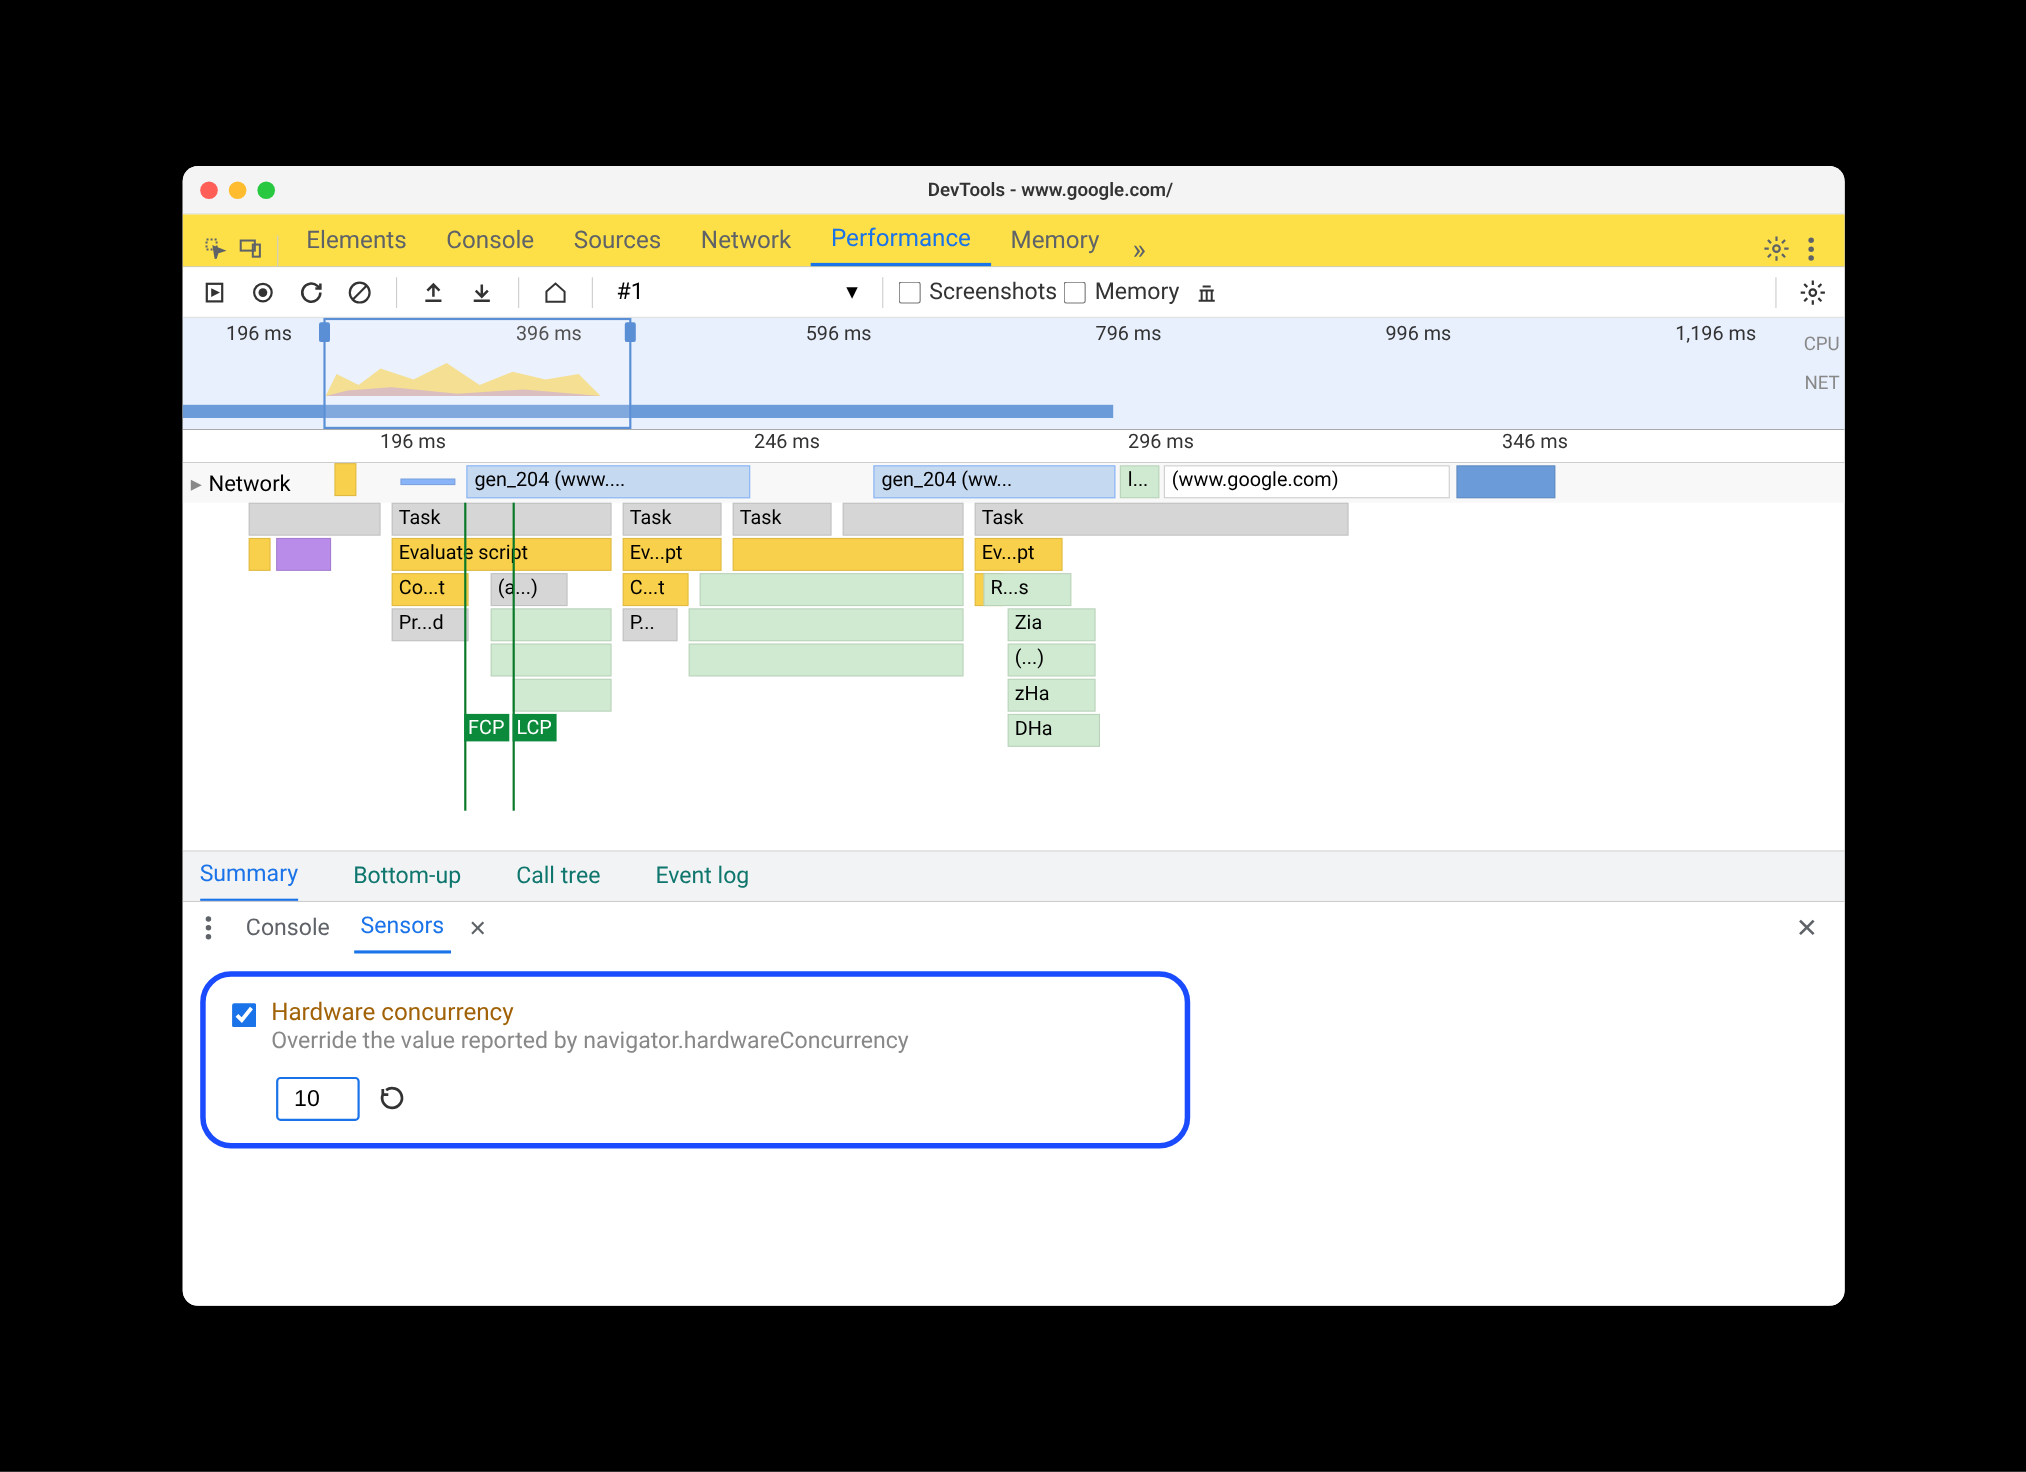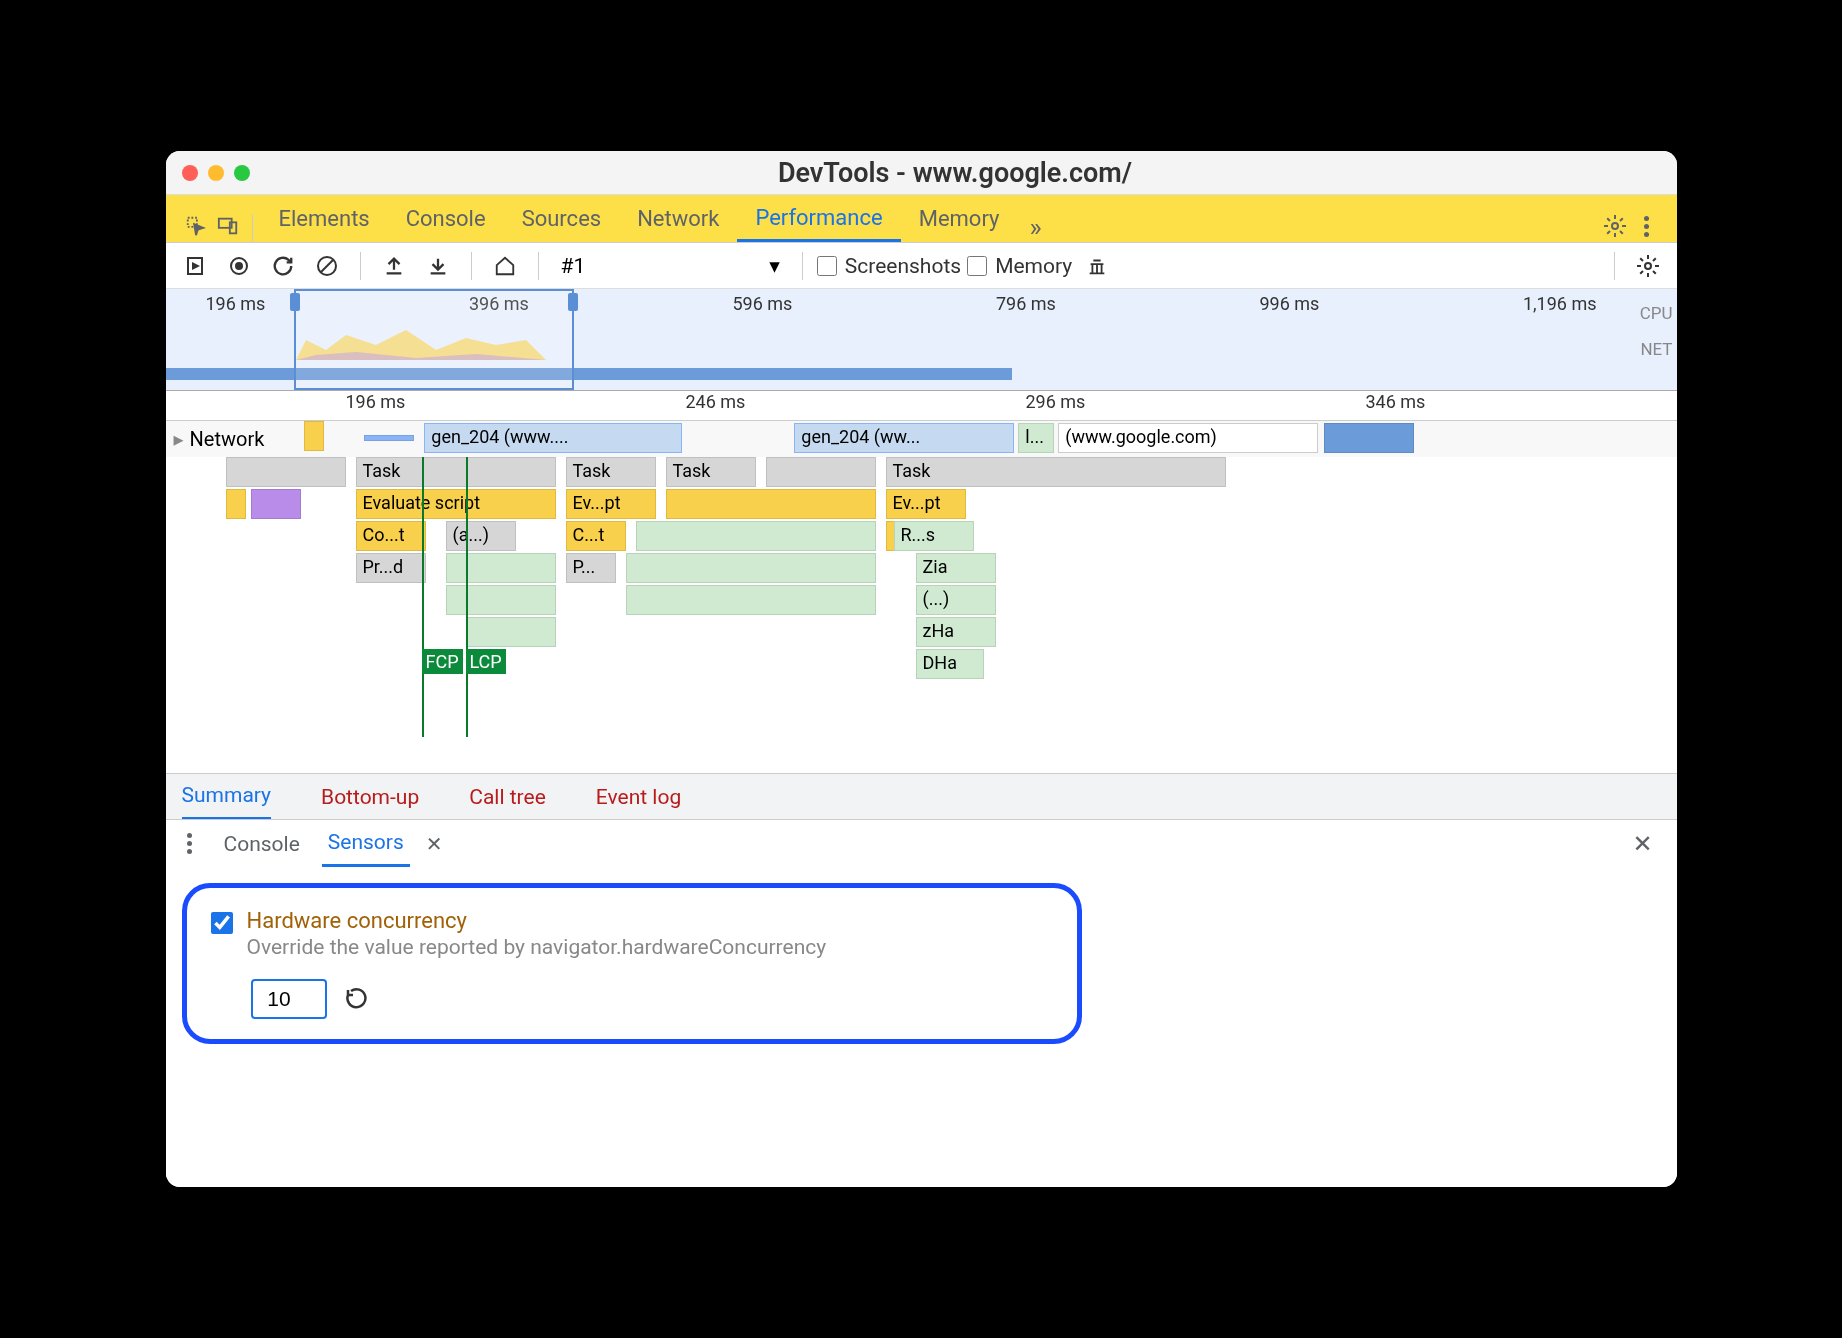--- a/index.html
+++ b/index.html
@@ -2,21 +2,21 @@
 <html><head>
 <meta charset="utf-8">
 <style>
 * { box-sizing: border-box; margin: 0; padding: 0; }
 body { background: #000; width: 1842px; height: 1338px; font-family: -apple-system, 'Segoe UI', Roboto, sans-serif; display: flex; align-items: center; justify-content: center; }
 .window { width: 1511px; height: 1036px; background: #fff; border-radius: 14px; overflow: hidden; box-shadow: 0 20px 60px rgba(0,0,0,0.5); display: flex; flex-direction: column; }
 .titlebar { height: 44px; background: #f4f4f4; display: flex; align-items: center; padding: 0 16px; border-bottom: 1px solid #ddd; }
 .traffic { display: flex; gap: 10px; }
 .tl { width: 16px; height: 16px; border-radius: 50%; }
 .tl.r { background: #ff5f57; } .tl.y { background: #febc2e; } .tl.g { background: #28c840; }
-.title { flex: 1; text-align: center; font-weight: 600; font-size: 27px; color: #333; }
+.title { flex: 1; text-align: center; font-weight: 600; font-size: 17px; color: #333; }
 .tabbar { height: 48px; background: #fde047; display: flex; align-items: flex-end; padding: 0 14px; border-bottom: 1px solid #ccc; font-size: 22px; }
 .tabbar .ic { width: 32px; height: 32px; display: flex; align-items: center; justify-content: center; }
 .divv { width: 1px; height: 28px; background: #ccc; margin: 0 8px; }
 .tab { padding: 0 18px; height: 100%; display: flex; align-items: center; color: #5f6368; cursor: pointer; }
 .tab.active { color: #1a73e8; border-bottom: 3px solid #1a73e8; }
 .overflow { padding: 0 12px; color: #5f6368; font-size: 26px; }
 .spacer { flex: 1; }
 .toolbar { height: 46px; background: #fff; display: flex; align-items: center; padding: 0 10px; border-bottom: 1px solid #ddd; font-size: 21px; gap: 6px; }
 .tbtn { width: 38px; height: 38px; display: flex; align-items: center; justify-content: center; border-radius: 4px; cursor: pointer; }
 .sel { display: flex; align-items: center; gap: 4px; padding: 0 8px; }
@@ -31,21 +31,21 @@
 .ruler span { position: absolute; }
 .tracks { flex-shrink: 0; height: 352px; background: #fff; position: relative; overflow: hidden; }
 .trackrow { display: flex; align-items: center; height: 36px; font-size: 20px; }
 .trackhdr { padding-left: 8px; display: flex; align-items: center; gap: 6px; }
 .triangle { width: 0; height: 0; border-left: 5px solid transparent; border-right: 5px solid transparent; border-top: 9px solid #555; }
 .flame { position: relative; height: 280px; }
 .fr { position: absolute; height: 30px; font-size: 18px; padding: 2px 6px; overflow: hidden; white-space: nowrap; border: 1px solid rgba(0,0,0,0.1); }
 .gray { background: #d6d6d6; } .yellow { background: #f8d04b; } .egreen { background: #cfead0; }
 .marker { position: absolute; background: #0a8a3a; color: #fff; font-size: 18px; padding: 2px 4px; }
 .bottomtabs { height: 46px; background: #f1f3f4; display: flex; align-items: center; padding: 0 16px; gap: 50px; font-size: 21px; border-top: 1px solid #ccc; }
-.btab { color: #b91c1c; cursor: pointer; padding: 10px 0; }
+.btab { color: #0f766e; cursor: pointer; padding: 10px 0; }
 .btab.active { color: #1a73e8; border-bottom: 3px solid #1a73e8; }
 .drawer-tabs { height: 48px; background: #fff; display: flex; align-items: center; padding: 0 12px; gap: 16px; font-size: 21px; border-top: 1px solid #ccc; }
 .dtab { color: #5f6368; padding: 10px 6px; cursor: pointer; }
 .dtab.active { color: #1a73e8; border-bottom: 3px solid #1a73e8; }
 .drawer-body { flex: 1; background: #fff; padding: 16px; }
 .hlbox { border: 5px solid #1a4bff; border-radius: 28px; padding: 20px 24px; max-width: 900px; }
 .hlrow { display: flex; align-items: flex-start; gap: 14px; }
 .hltxt h4 { font-size: 22px; font-weight: 400; color: #a16207; }
 .hltxt p { font-size: 21px; color: #888; margin-top: 2px; }
 .hlinput { margin-top: 20px; margin-left: 40px; display: flex; align-items: center; gap: 18px; }
@@ -248,21 +248,21 @@
       <div class="fr gray" style="top:96px;left:190px;width:70px;">Pr...d</div>
       <div class="fr egreen" style="top:96px;left:280px;width:110px;"></div>
       <div class="fr gray" style="top:96px;left:400px;width:50px;">P...</div>
       <div class="fr egreen" style="top:96px;left:460px;width:250px;"></div>
       <div class="fr egreen" style="top:96px;left:750px;width:80px;">Zia</div>
       <div class="fr egreen" style="top:128px;left:280px;width:110px;"></div>
       <div class="fr egreen" style="top:128px;left:460px;width:250px;"></div>
       <div class="fr egreen" style="top:128px;left:750px;width:80px;">(...)</div>
       <div class="fr egreen" style="top:160px;left:300px;width:90px;"></div>
       <div class="fr egreen" style="top:160px;left:750px;width:80px;">zHa</div>
-      <div class="fr egreen" style="top:192px;left:750px;width:68px;">DHa</div>
+      <div class="fr egreen" style="top:192px;left:750px;width:84px;">DHa</div>
       <div style="position:absolute;top:0;bottom:0;left:256px;width:2px;background:#0a7a2a;"></div>
       <div style="position:absolute;top:0;bottom:0;left:300px;width:2px;background:#0a7a2a;"></div>
       <div class="marker" style="top:192px;left:256px;">FCP</div>
       <div class="marker" style="top:192px;left:300px;">LCP</div>
     </div>
   </div>
 
   <div class="bottomtabs">
     <div class="btab active">Summary</div>
     <div class="btab">Bottom-up</div>

